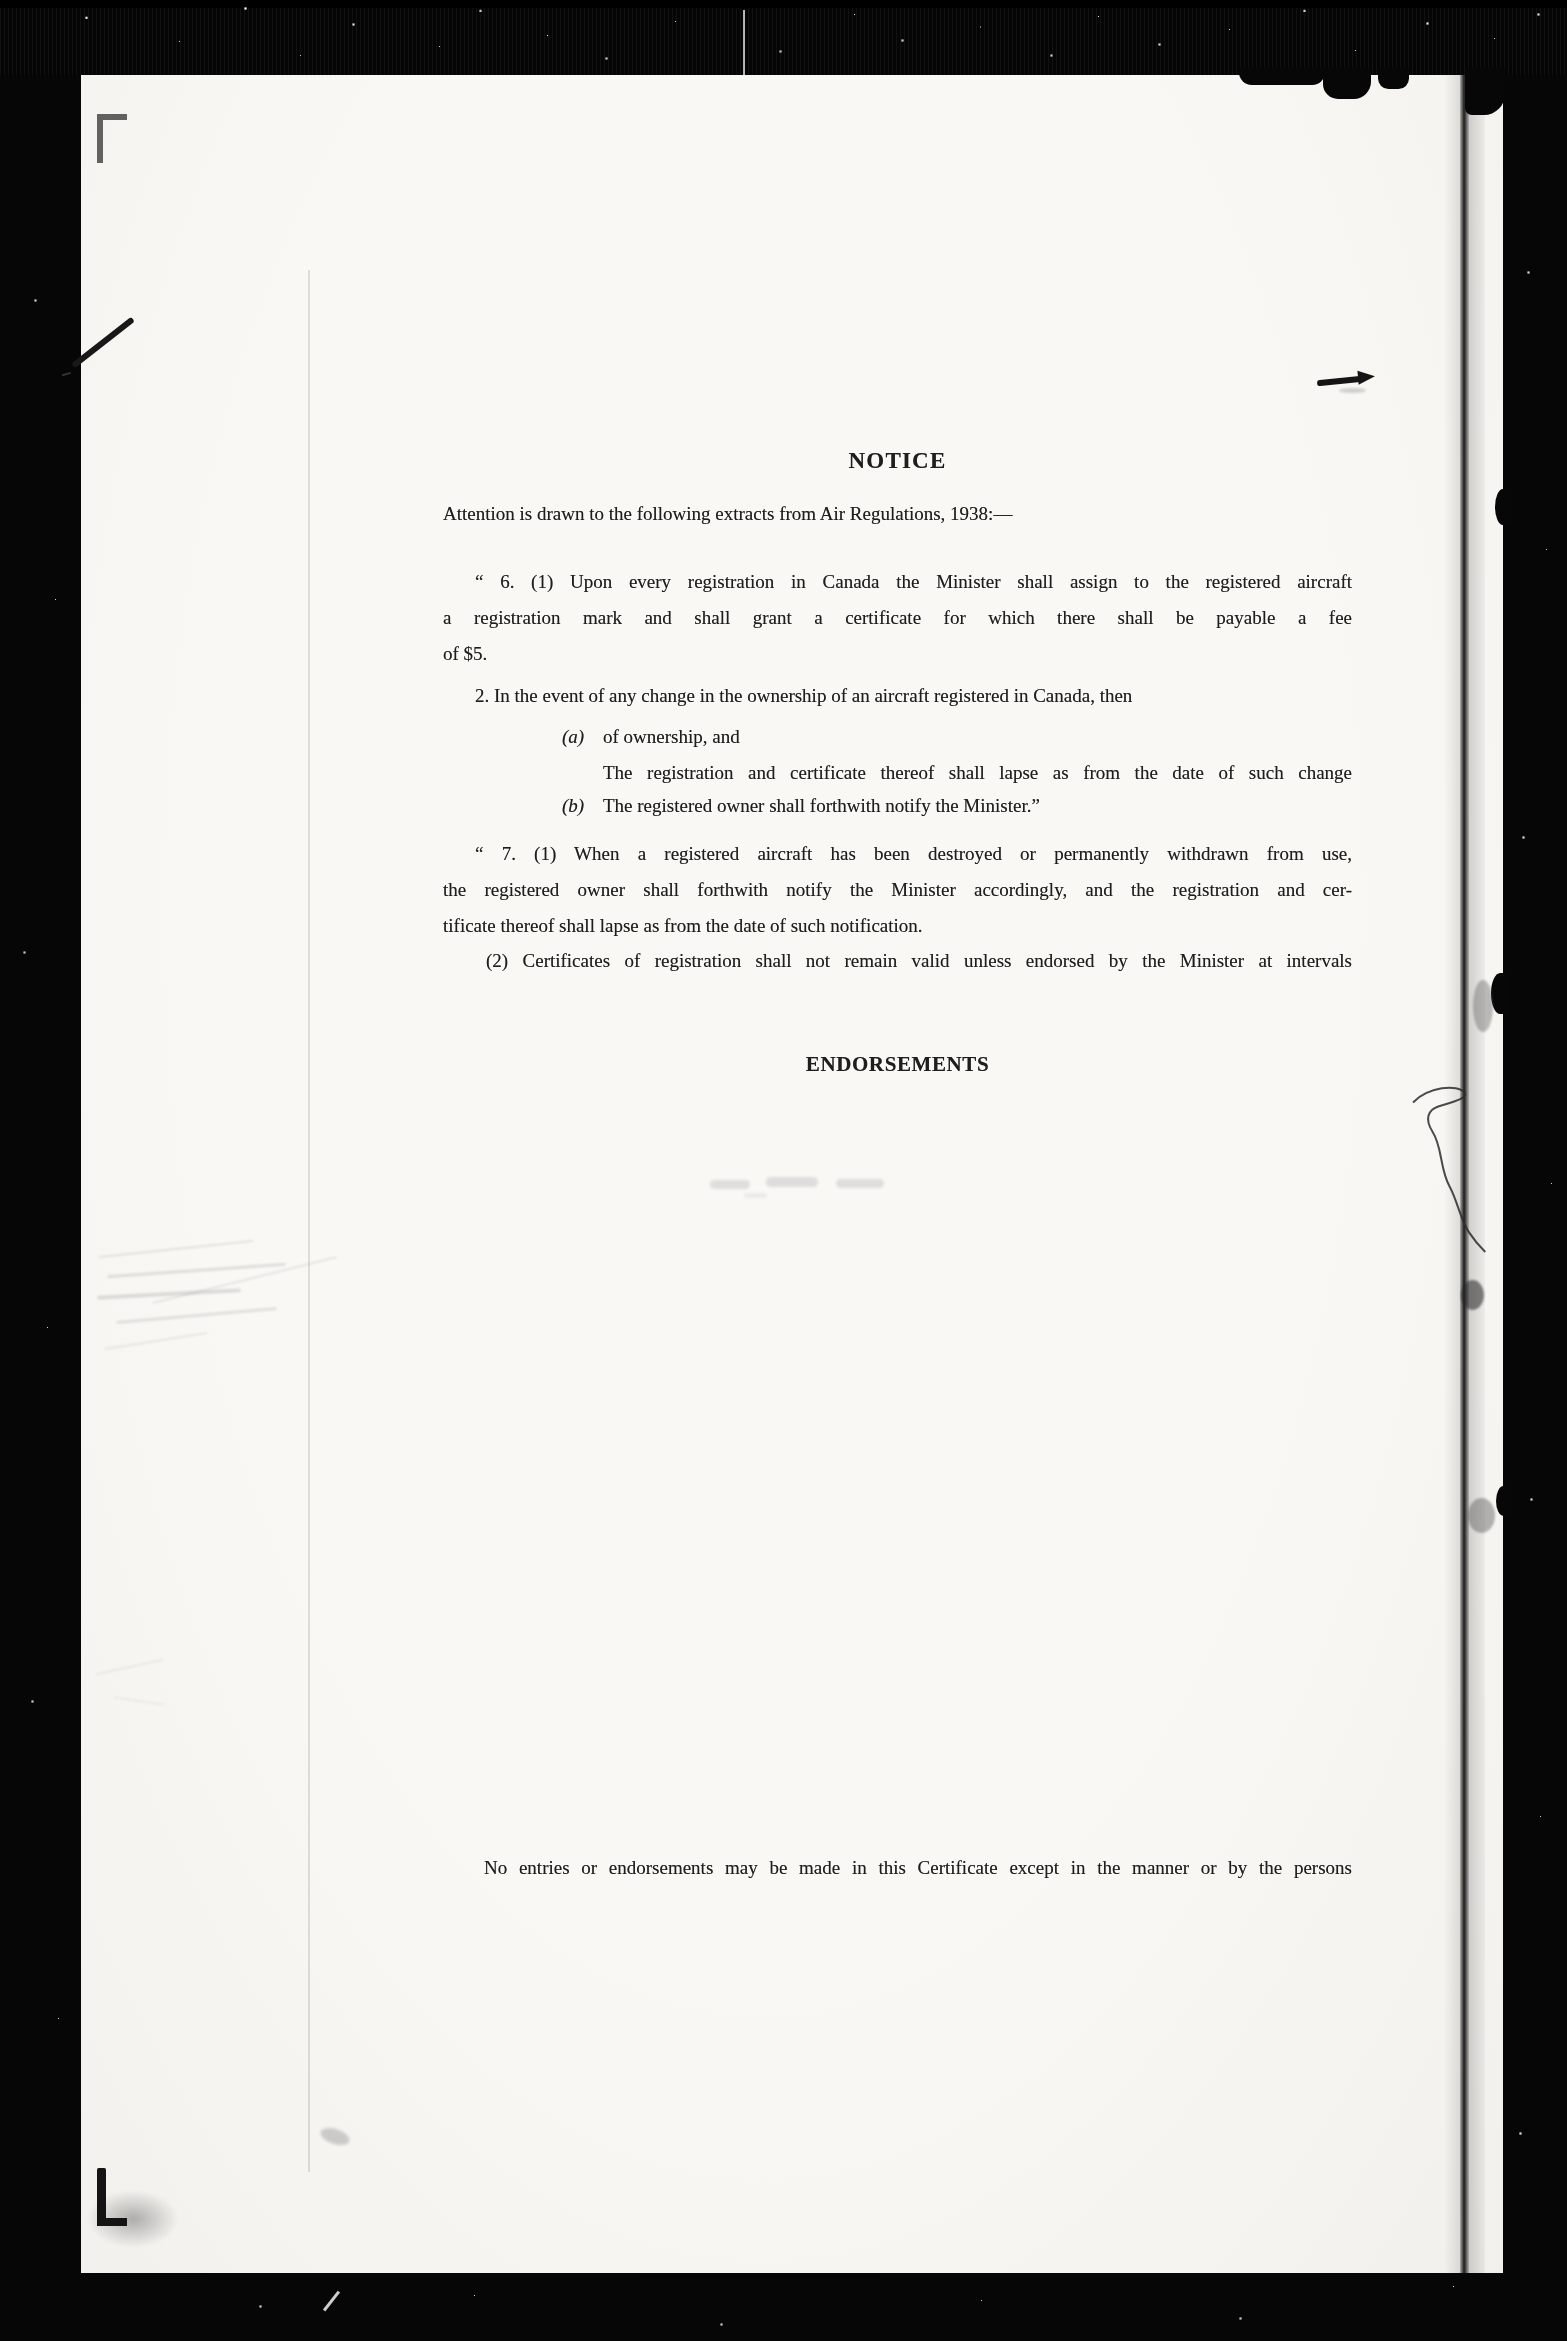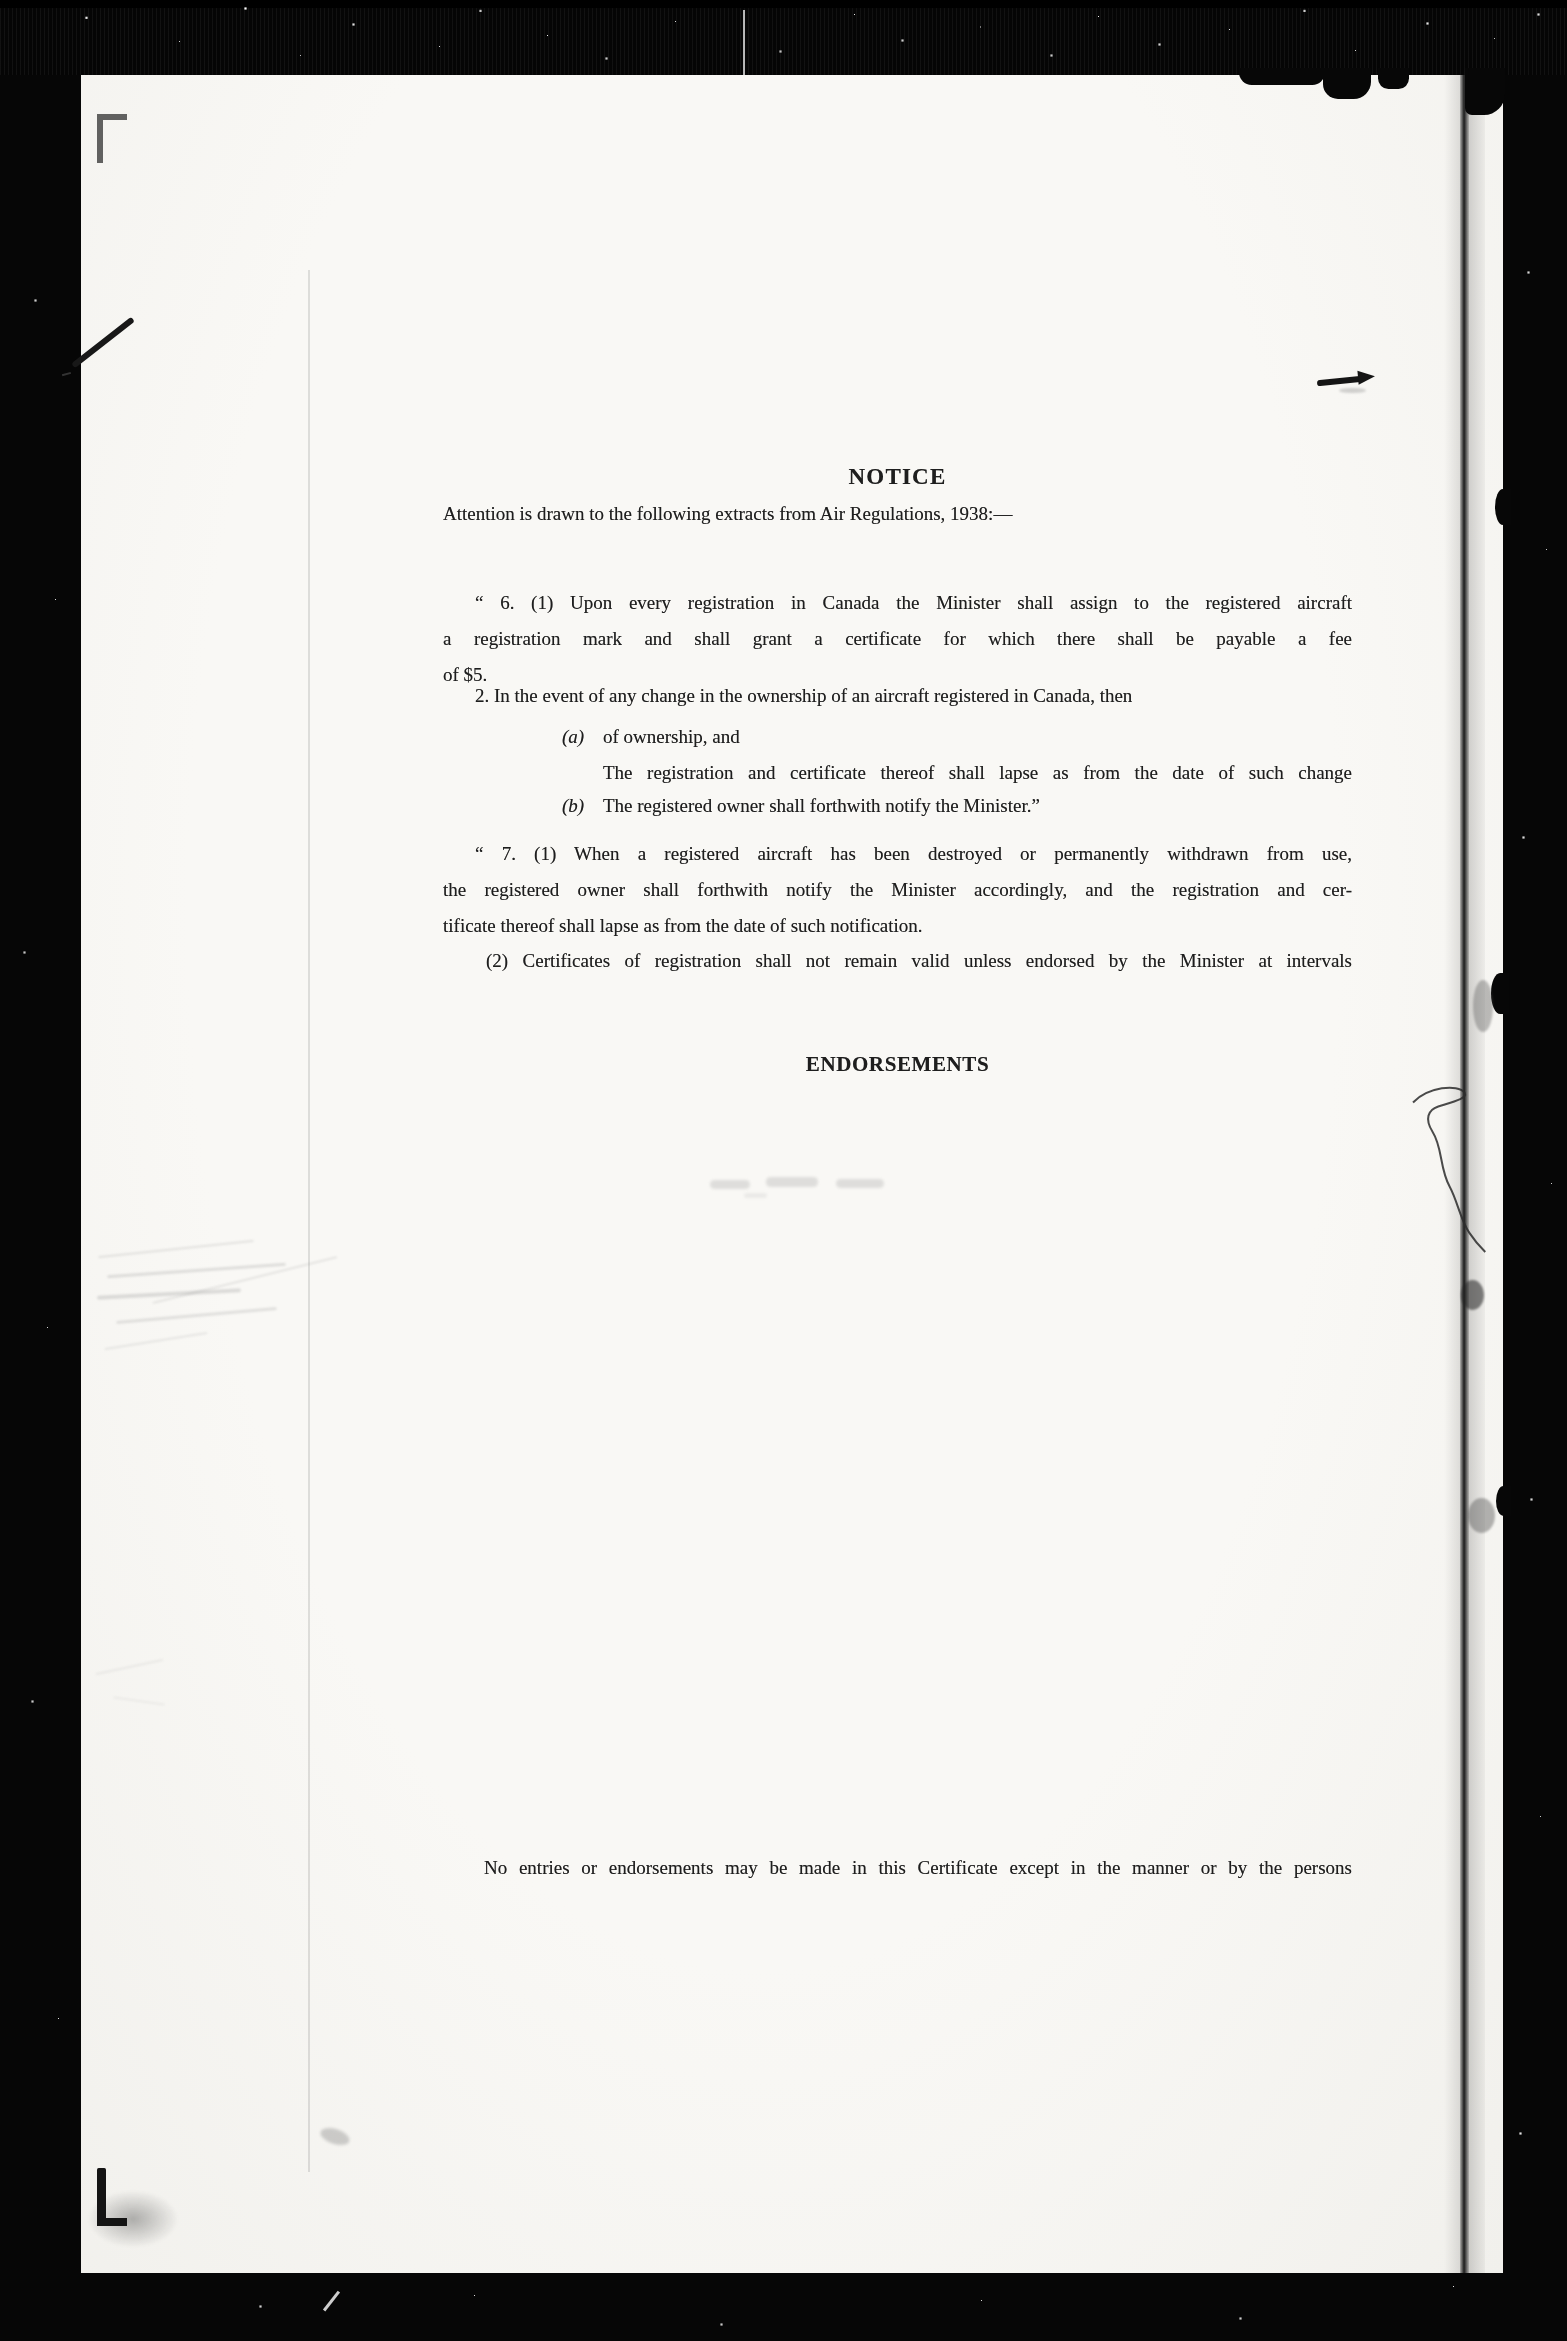--- a/index.html
+++ b/index.html
@@ -36,21 +36,21 @@
   .crease-line{position:absolute;left:227px;top:195px;width:1.7px;height:1902px;
     background:rgba(60,60,60,.14);}
   .pencil-smudge span{position:absolute;background:#8a8a8a;border-radius:2.3px;filter:blur(1.2px);}
   .bleed-marks span{position:absolute;background:#9a9a9a;border-radius:4.6px;filter:blur(1.4px);opacity:.28;}
   .blob-smudge{position:absolute;left:239px;top:2054px;width:30px;height:15px;background:#6a6a6a;
     opacity:.3;filter:blur(1.7px);border-radius:50%;transform:rotate(18deg);}
 
   
   .text-column{position:absolute;left:362px;top:0;width:909px;height:2198px;
     color:#1e1e1e;text-shadow:0 0 0.6px rgba(25,25,25,.5);}
-  .notice{position:absolute;top:388px;left:0;width:909px;text-align:center;
+  .notice{position:absolute;top:372px;left:0;width:909px;text-align:center;
     font-size:23px;font-weight:bold;letter-spacing:1.2px;line-height:28px;}
   .intro{position:absolute;top:421px;left:0;width:909px;font-size:19px;line-height:36px;}
   .endorse{position:absolute;top:975px;left:0;width:909px;text-align:center;
     font-size:21px;font-weight:bold;letter-spacing:0.6px;line-height:28px;}
   .para{position:absolute;left:0;width:909px;font-size:19px;}
   .line{height:36px;line-height:36px;overflow:hidden;}
   .jl{text-align:justify;}
   .jl::after{content:"";display:inline-block;width:100%;}
   .ll{text-align:left;}
   .hlabel{position:absolute;top:0;font-style:italic;line-height:36px;font-size:19px;}
@@ -117,21 +117,21 @@
     <span style="left:663px;top:1118px;width:23px;height:4.6px;opacity:.15;"></span>
   </div>
 
   <div class="blob-smudge"></div>
 
   <div class="text-column">
     <div class="notice">NOTICE</div>
     <div class="intro">Attention is drawn to the following extracts from Air Regulations, 1938:—</div>
     <div class="endorse">ENDORSEMENTS</div>
 
-  <div class="para" style="top: 489px; margin-top: 21px;">
+  <div class="para" style="top: 489px;">
         <div class="line jl" style="text-indent: 32px;">“ 6. (1) Upon every registration in Canada the Minister shall assign to the registered aircraft</div>
         <div class="line jl">a registration mark and shall grant a certificate for which there shall be payable a fee</div>
         <div class="line ll">of $5.</div>
       </div>
       <div class="para" style="top: 603px;">
         <div class="line ll" style="text-indent: 32px;">2. In the event of any change in the ownership of an aircraft registered in Canada, then</div>
       </div>
       <div class="para" style="top: 644px;">
         <span class="hlabel" style="left: 119px;">(a)</span>
         <div class="line ll" style="margin-left: 160px;">of ownership, and</div>

